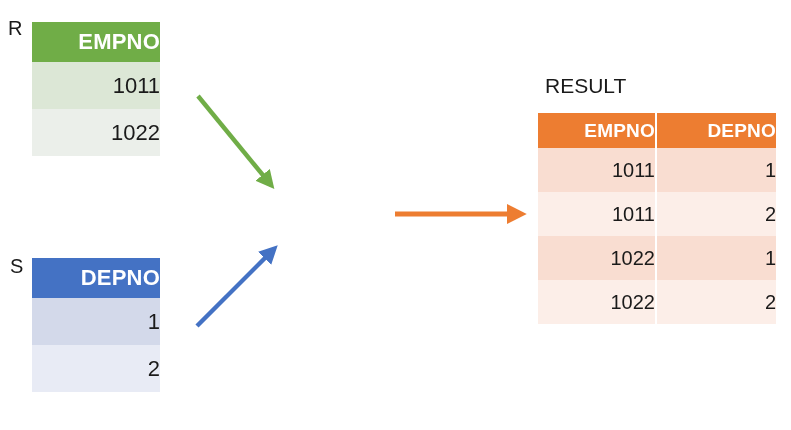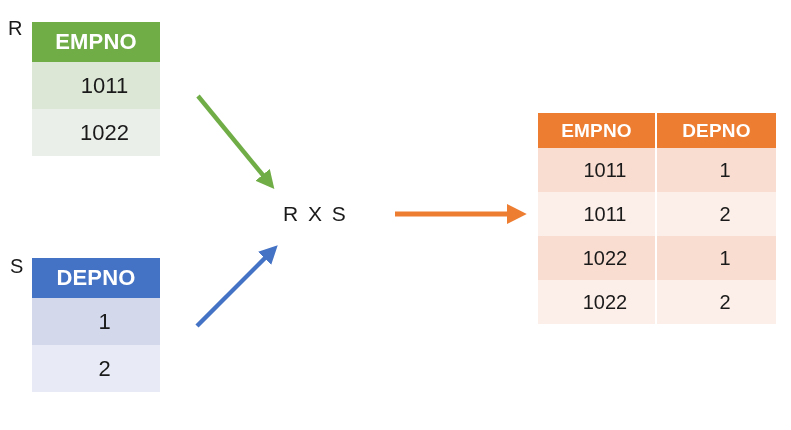--- a/index.html
+++ b/index.html
@@ -28,21 +28,21 @@
   
   .tbl {
     position: absolute;
     border-collapse: separate;
     border-spacing: 0;
     table-layout: fixed;
   }
   .tbl td, .tbl th {
     padding: 0;
     margin: 0;
-    text-align: center;
+    text-align: right;
     vertical-align: middle;
     font-weight: normal;
   }
   .tbl th {
     color: #ffffff;
     font-weight: bold;
     letter-spacing: 0.2px;
   }
   .tbl td {
     color: #1a1a1a;
@@ -142,22 +142,22 @@
       </tr>
       <tr class="r1">
         <td>1</td>
       </tr>
       <tr class="r2">
         <td>2</td>
       </tr>
     </tbody>
   </table>
 
-  <div id="op-label">R X S</div>
-
+
+  <div id="result-caption">RESULT</div>
 
   <table class="tbl" id="tbl-result">
     <colgroup>
         <col class="c1">
         <col class="c2">
       </colgroup>
     <tbody>
       <tr>
         <th>EMPNO</th>
         <th class="last">DEPNO</th>

